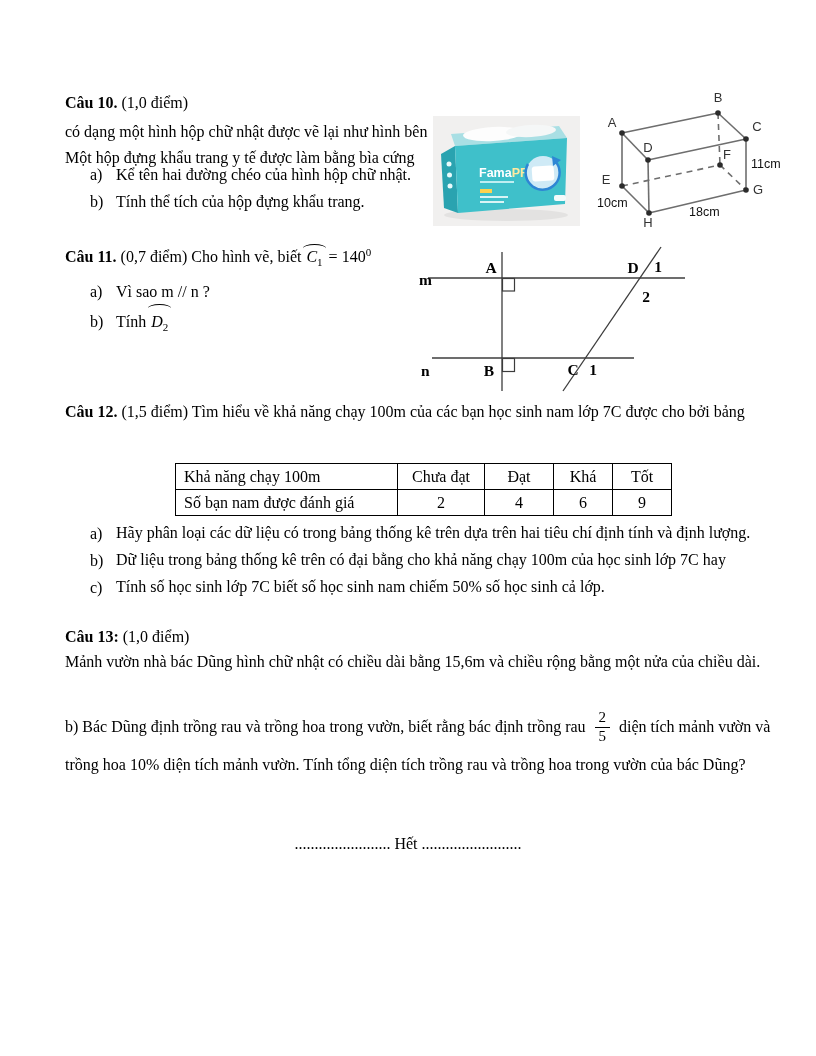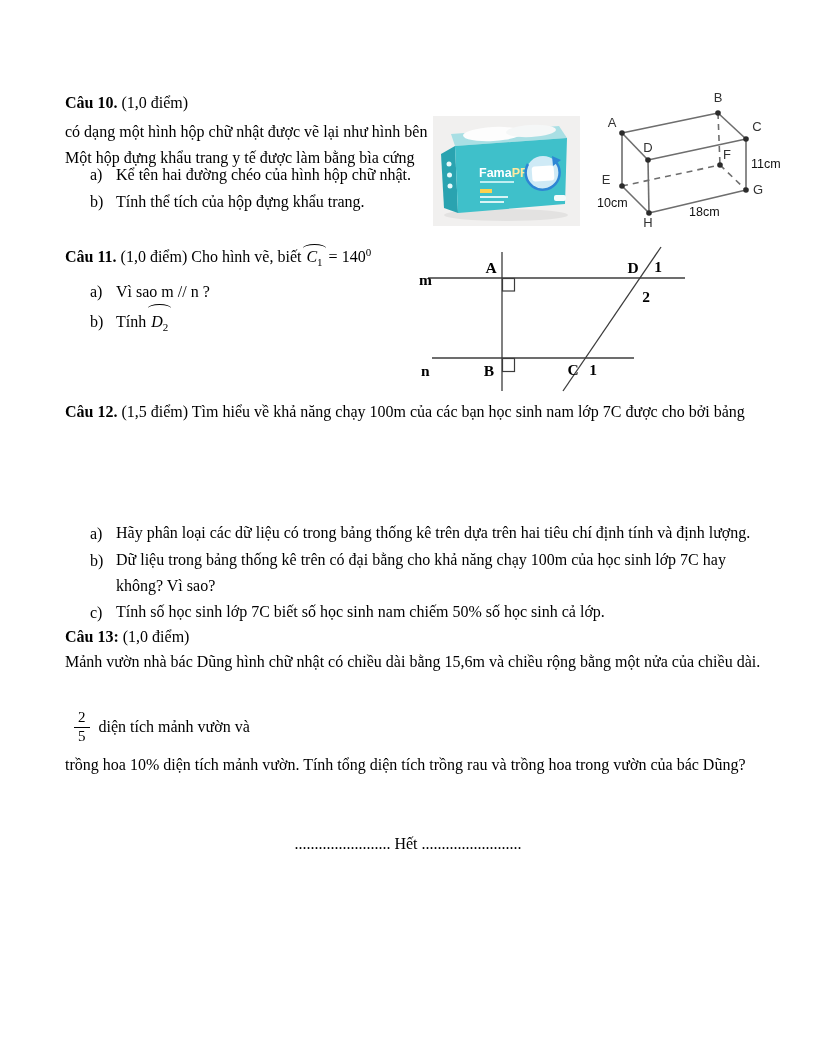--- a/index.html
+++ b/index.html
@@ -115,21 +115,21 @@
       <text x="55" y="141">H</text>
     </g>
     <g font-family="Liberation Sans, sans-serif" font-size="12.5" fill="#111">
       <text x="158" y="82">11cm</text>
       <text x="4" y="121">10cm</text>
       <text x="96" y="130">18cm</text>
     </g>
   </svg>
 
   <div class="abs" style="left:65px;top:218px;">
-    <span class="b">Câu 11.</span><span> (1,0 điểm) Cho hình vẽ, biết </span><span class="widehat"><span class="mitalic">C</span><sub>1</sub></span><span class="eqgap">= 140</span><sup>0</sup>
+    <span class="b">Câu 11.</span><span> (0,7 điểm) Cho hình vẽ, biết </span><span class="widehat"><span class="mitalic">C</span><sub>1</sub></span><span class="eqgap">= 140</span><sup>0</sup>
   </div>
   <div class="abs items" style="left:90px;top:250px;">
     <div class="item">
       <span class="marker">a)</span>
       <span>Vì sao m // n ?</span>
     </div>
     <div class="item" style="margin-top:3px;">
       <span class="marker">b)</span>
       <span><span>Tính </span><span class="widehat"><span class="mitalic">D</span><sub>2</sub></span></span>
     </div>
@@ -154,48 +154,66 @@
       <text x="76" y="134" text-anchor="middle">B</text>
       <text x="160" y="133" text-anchor="middle">C</text>
       <text x="180" y="133" text-anchor="middle">1</text>
     </g>
   </svg>
 
   <div class="abs" style="left:65px;top:371px;">
     <div class="line"><span class="b">Câu 12.</span><span> (1,5 điểm) Tìm hiểu về khả năng chạy 100m của các bạn học sinh nam lớp 7C được cho bởi bảng</span></div>
   </div>
 
+  <table class="abs stats" style="left:175px;top:435px;">
+    <tbody>
+        <tr>
+      <td class="c0">Khả năng chạy 100m</td>
+      <td class="c1">Chưa đạt</td>
+      <td class="c2">Đạt</td>
+      <td class="c3">Khá</td>
+      <td class="c4">Tốt</td>
+    </tr>
+    <tr>
+      <td class="c0">Số bạn nam được đánh giá</td>
+      <td class="c1">2</td>
+      <td class="c2">4</td>
+      <td class="c3">6</td>
+      <td class="c4">9</td>
+    </tr>
+  </tbody>
+    </table>
 
   <div class="abs items" style="left:90px;top:492px;">
     <div class="item">
       <span class="marker">a)</span>
       <span class="ilines">
           <div>Hãy phân loại các dữ liệu có trong bảng thống kê trên dựa trên hai tiêu chí định tính và định lượng.</div>
         </span>
     </div>
     <div class="item">
       <span class="marker">b)</span>
       <span class="ilines">
         <div>Dữ liệu trong bảng thống kê trên có đại bằng cho khả năng chạy 100m của học sinh lớp 7C hay</div>
-        <div>không? Vì sao?</div>
       </span>
     </div>
     <div class="item">
       <span class="marker">c)</span>
       <span class="ilines">
           <div>Tính số học sinh lớp 7C biết số học sinh nam chiếm 50% số học sinh cả lớp.</div>
         </span>
     </div>
   </div>
 
   <div class="abs" style="left:65px;top:600px;">
     <span class="b">Câu 13:</span><span> (1,0 điểm)</span>
   </div>
   <div class="abs" style="left:65px;top:625px;">Mảnh vườn nhà bác Dũng hình chữ nhật có chiều dài bằng 15,6m và chiều rộng bằng một nửa của chiều dài.</div>
   <div class="abs" style="left:65px;top:676px;height:46px;display:flex;align-items:center;">
+    <span>b) Bác Dũng định trồng rau và trồng hoa trong vườn, biết rằng bác định trồng rau</span>
     <span class="frac">
       <span class="num">2</span>
       <span class="den">5</span>
     </span>
     <span>diện tích mảnh vườn và</span>
   </div>
   <div class="abs" style="left:65px;top:728px;">trồng hoa 10% diện tích mảnh vườn. Tính tổng diện tích trồng rau và trồng hoa trong vườn của bác Dũng?</div>
 
   <div class="abs footer-line" style="left:0;top:807px;">
     <span>........................</span>

